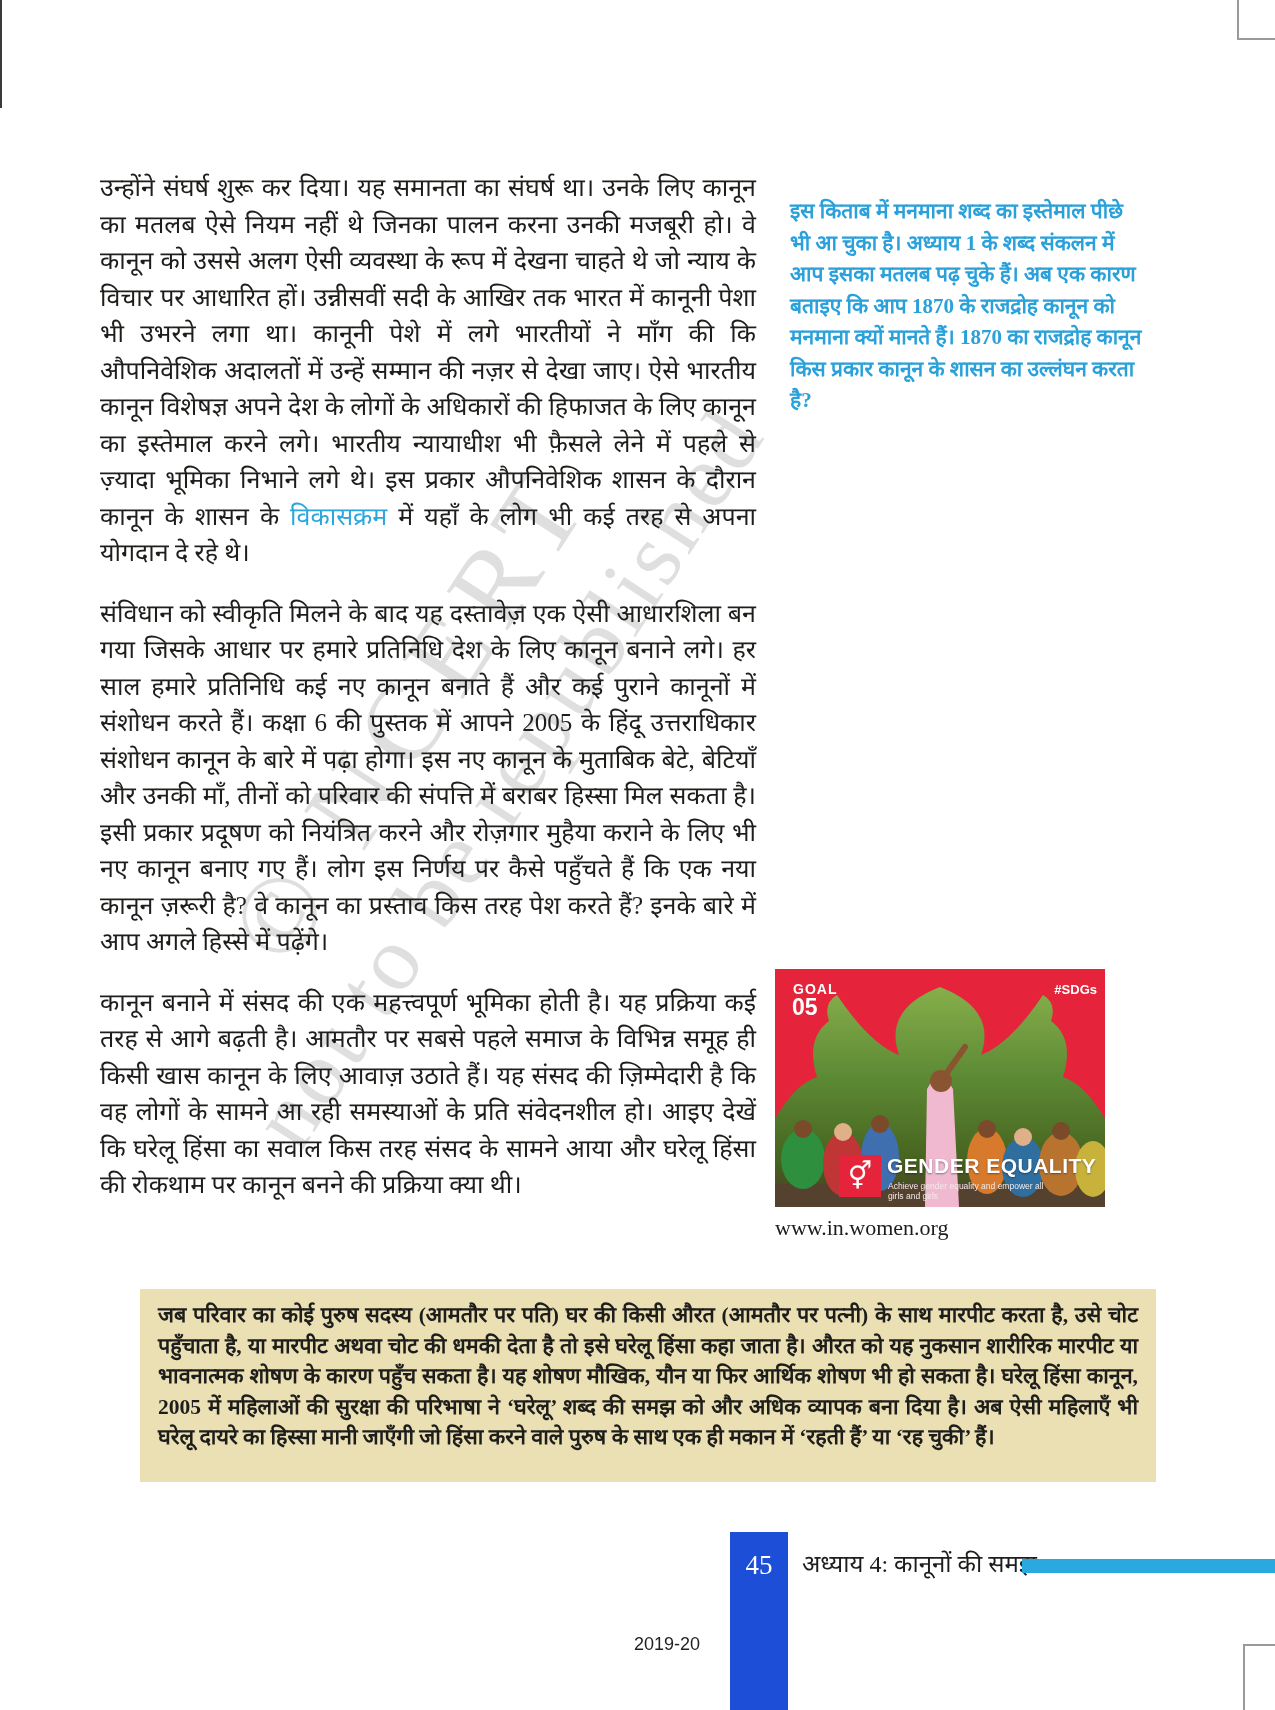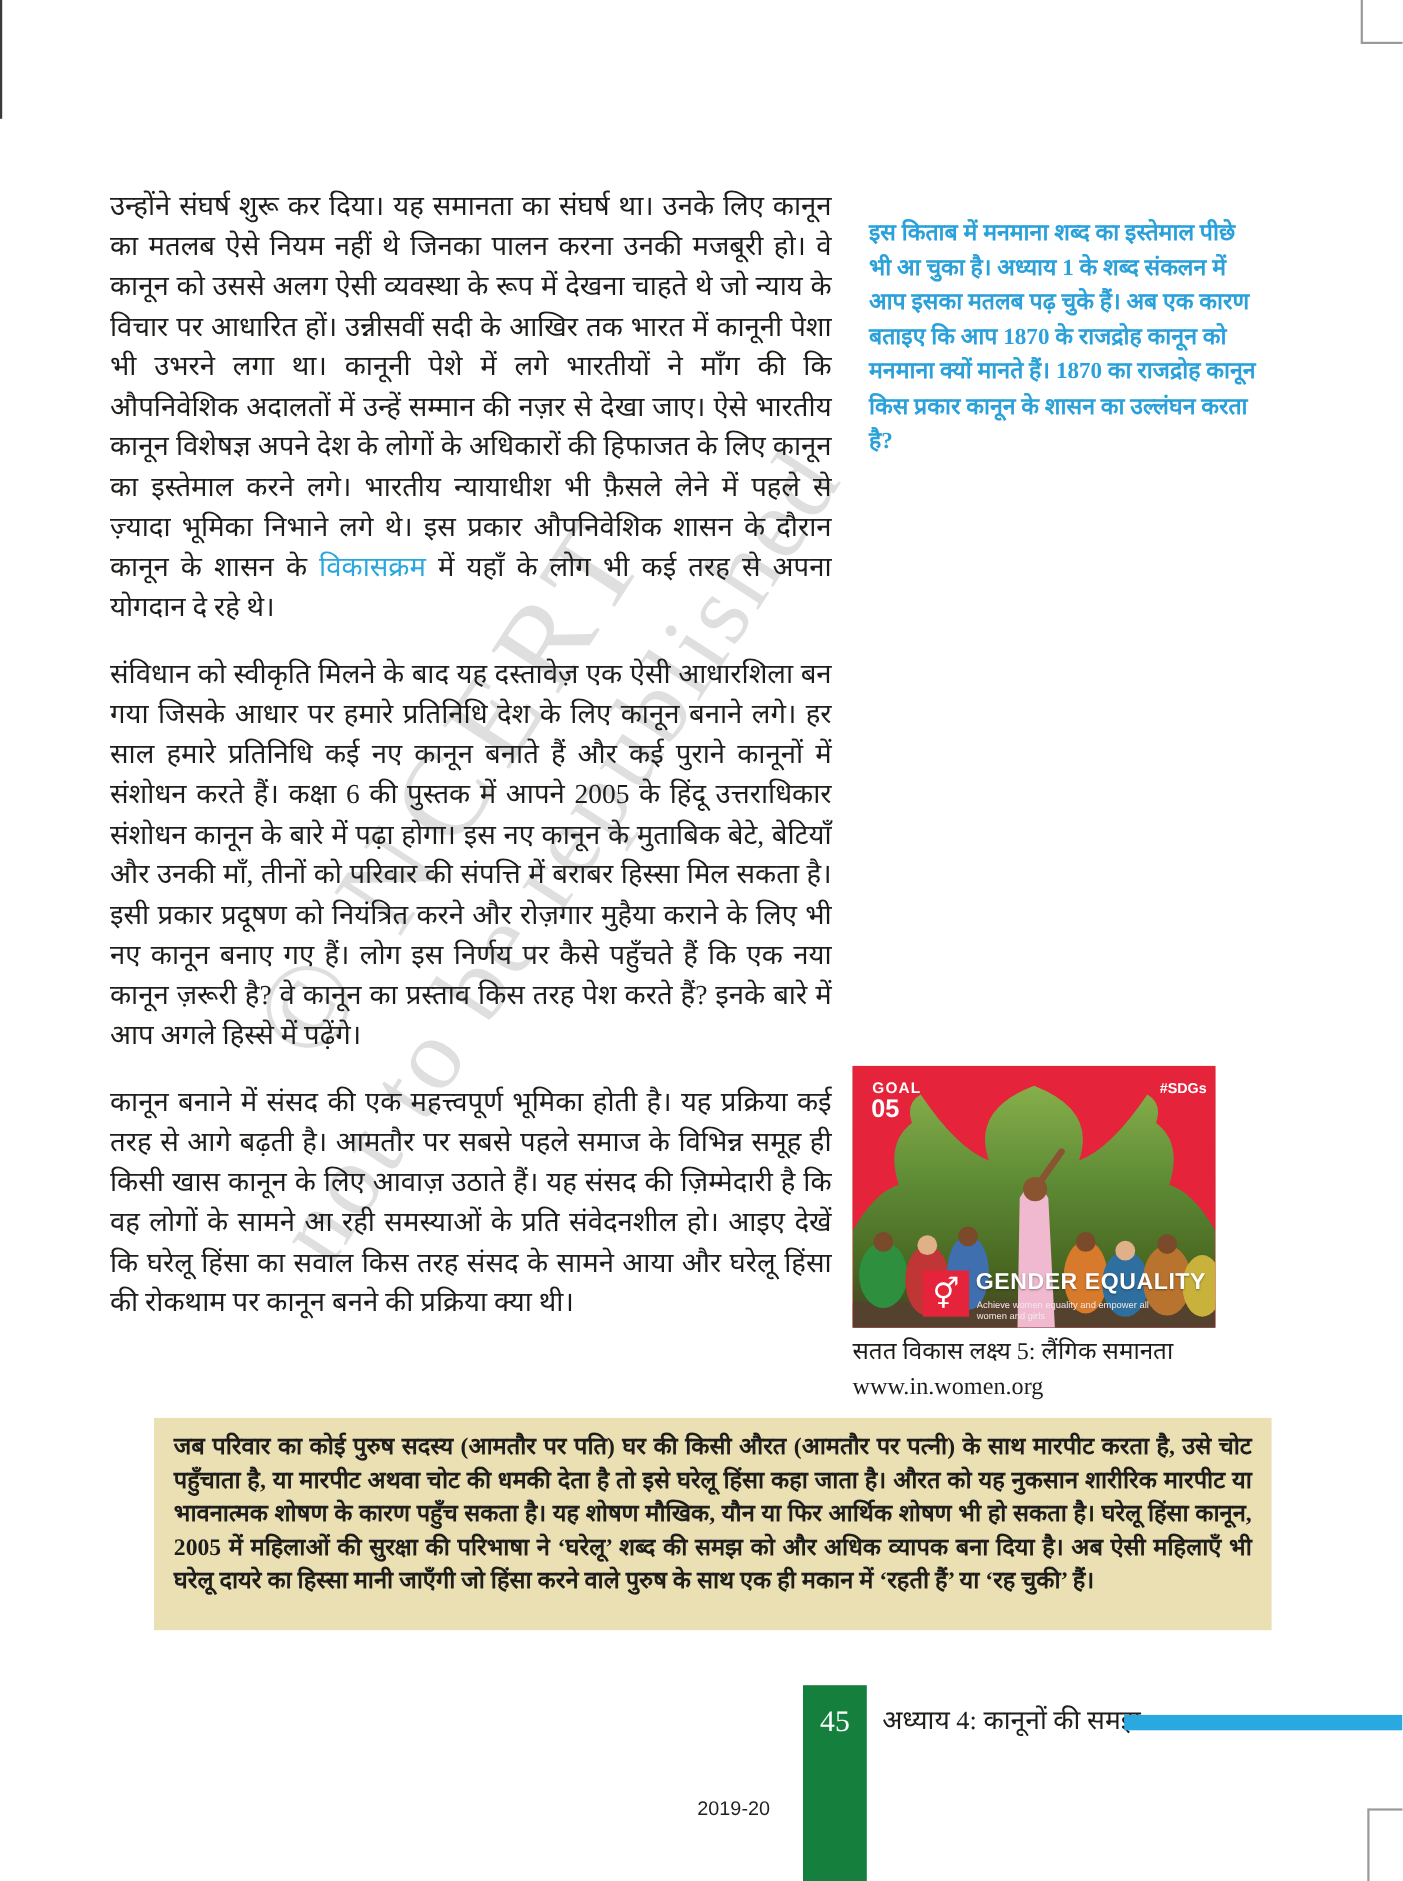--- a/index.html
+++ b/index.html
@@ -44,21 +44,21 @@
   .poster-icon span{color:#fff;font-size:27px;line-height:1;}
 
   .caption{left:775px;top:1212px;width:340px;font-size:22px;line-height:32px;}
 
   
   .infobox{left:140px;top:1289px;width:1016px;height:193px;background:#EBDFB4;box-sizing:border-box;
        padding:11px 18px 0 18px;}
   .infobox p{margin:0;font-size:21.5px;line-height:30.5px;text-align:justify;font-weight:bold;}
 
   
-  .page-num-box{left:730px;top:1532px;width:58px;height:178px;background:#15803d;
+  .page-num-box{left:730px;top:1532px;width:58px;height:178px;background:#1d4ed8;
        color:#fff;text-align:center;}
   .page-num-box span{display:block;margin-top:18px;font-size:27px;}
   .footer-chapter{left:802px;top:1546px;font-size:24px;color:#1d1d1b;}
   .footer-rule{left:1022px;top:1559px;width:253px;height:14px;background:#29A9E0;}
   .year{left:580px;top:1634px;width:120px;text-align:right;
        font-family:"Liberation Sans",sans-serif;font-size:18px;color:#231F20;}
 
   
   .edge-mark{left:0;top:0;width:2px;height:108px;background:#3a3a3a;}
   .corner-box-top{left:1237px;top:-8px;width:60px;height:44px;background:#fff;border:2px solid #9a9a9a;}
@@ -120,25 +120,24 @@
 
     <path d="M0,0 H330 V150 Q310,115 288,108 Q300,70 276,52 Q282,34 268,26 Q235,75 206,86 Q222,40 165,18 Q108,40 124,86 Q95,75 62,26 Q48,34 54,52 Q30,70 42,108 Q20,115 0,150 Z" fill="#E5243B"></path>
   </svg>
   <div class="abs poster-goal-label">GOAL</div>
   <div class="abs poster-goal-number">05</div>
   <div class="abs poster-hashtag">#SDGs</div>
   <div class="abs poster-icon">
       <span>⚥</span>
     </div>
   <div class="abs poster-title">GENDER EQUALITY</div>
-  <div class="abs poster-subtitle">Achieve women equality and empower all women and girls</div>
+  <div class="abs poster-subtitle">Achieve gender equality and empower all girls and girls</div>
 </div>
 
 <div class="abs caption">
-  <div>सतत विकास लक्ष्य 5: लैंगिक समानता</div>
   <div>www.in.women.org</div>
 </div>
 
 <div class="abs infobox">
   <p>जब परिवार का कोई पुरुष सदस्य (आमतौर पर पति) घर की किसी औरत (आमतौर पर पत्नी) के साथ मारपीट करता है, उसे चोट पहुँचाता है, या मारपीट अथवा चोट की धमकी देता है तो इसे घरेलू हिंसा कहा जाता है। औरत को यह नुकसान शारीरिक मारपीट या भावनात्मक शोषण के कारण पहुँच सकता है। यह शोषण मौखिक, यौन या फिर आर्थिक शोषण भी हो सकता है। घरेलू हिंसा कानून, 2005 में महिलाओं की सुरक्षा की परिभाषा ने ‘घरेलू’ शब्द की समझ को और अधिक व्यापक बना दिया है। अब ऐसी महिलाएँ भी घरेलू दायरे का हिस्सा मानी जाएँगी जो हिंसा करने वाले पुरुष के साथ एक ही मकान में ‘रहती हैं’ या ‘रह चुकी’ हैं।</p>
 </div>
 
 <div class="abs page-num-box">
   <span>45</span>
 </div>

